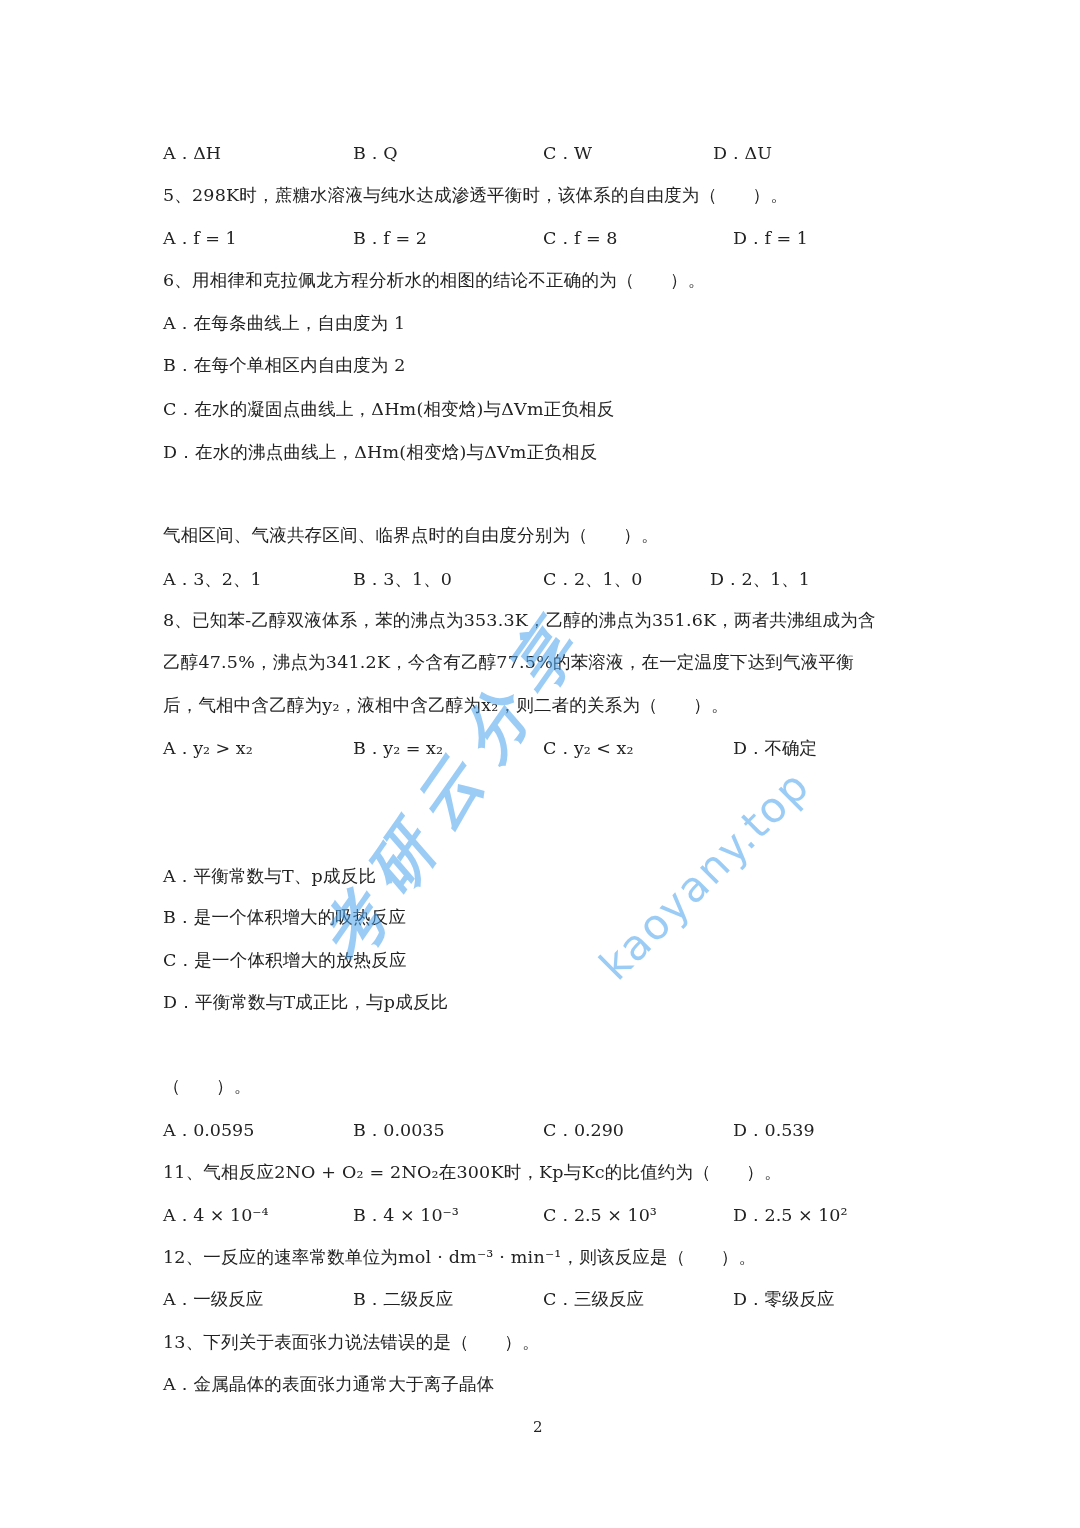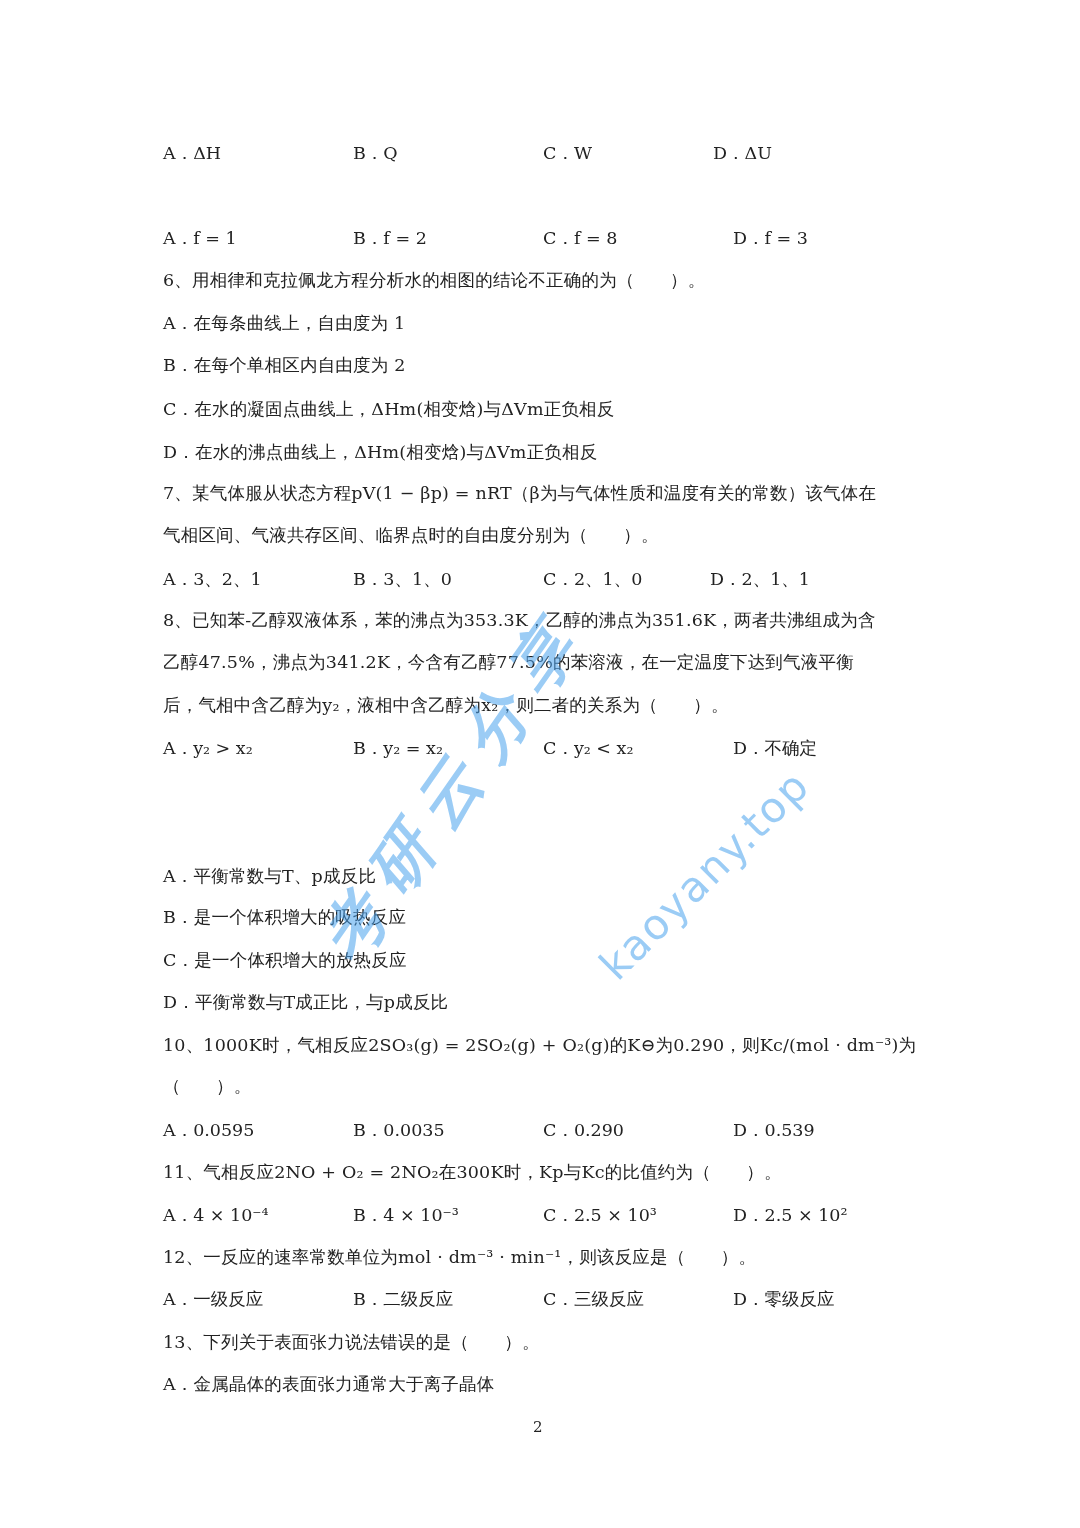--- a/index.html
+++ b/index.html
@@ -25,33 +25,33 @@
 </head>
 <body>
 
 <div class="page">
 
   <div class="opt" style="left:163px;top:141px">A．ΔH</div>
   <div class="opt" style="left:353px;top:141px">B．Q</div>
   <div class="opt" style="left:543px;top:141px">C．W</div>
   <div class="opt" style="left:713px;top:141px">D．ΔU</div>
 
+  <div class="line" style="top:183px">5、298K时，蔗糖水溶液与纯水达成渗透平衡时，该体系的自由度为（　　）。</div>
 
   <div class="opt" style="left:163px;top:226px">A．f = 1</div>
   <div class="opt" style="left:353px;top:226px">B．f = 2</div>
   <div class="opt" style="left:543px;top:226px">C．f = 8</div>
-  <div class="opt" style="left:733px;top:226px">D．f = 3</div>
+  <div class="opt" style="left:733px;top:226px">D．f = 1</div>
 
   <div class="line" style="top:268px">6、用相律和克拉佩龙方程分析水的相图的结论不正确的为（　　）。</div>
   <div class="line" style="top:311px">A．在每条曲线上，自由度为 1</div>
   <div class="line" style="top:353px">B．在每个单相区内自由度为 2</div>
   <div class="line" style="top:397px">C．在水的凝固点曲线上，ΔHm(相变焓)与ΔVm正负相反</div>
   <div class="line" style="top:440px">D．在水的沸点曲线上，ΔHm(相变焓)与ΔVm正负相反</div>
 
-  <div class="line" style="top:481px">7、某气体服从状态方程pV(1 − βp) = nRT（β为与气体性质和温度有关的常数）该气体在</div>
   <div class="line" style="top:523px">气相区间、气液共存区间、临界点时的自由度分别为（　　）。</div>
 
   <div class="opt" style="left:163px;top:567px">A．3、2、1</div>
   <div class="opt" style="left:353px;top:567px">B．3、1、0</div>
   <div class="opt" style="left:543px;top:567px">C．2、1、0</div>
   <div class="opt" style="left:710px;top:567px">D．2、1、1</div>
 
   <div class="line" style="top:608px">8、已知苯-乙醇双液体系，苯的沸点为353.3K，乙醇的沸点为351.6K，两者共沸组成为含</div>
   <div class="line" style="top:650px">乙醇47.5%，沸点为341.2K，今含有乙醇77.5%的苯溶液，在一定温度下达到气液平衡</div>
   <div class="line" style="top:693px">后，气相中含乙醇为y₂，液相中含乙醇为x₂，则二者的关系为（　　）。</div>
@@ -59,21 +59,20 @@
   <div class="opt" style="left:163px;top:736px">A．y₂ &gt; x₂</div>
   <div class="opt" style="left:353px;top:736px">B．y₂ = x₂</div>
   <div class="opt" style="left:543px;top:736px">C．y₂ &lt; x₂</div>
   <div class="opt" style="left:733px;top:736px">D．不确定</div>
 
   <div class="line" style="top:864px">A．平衡常数与T、p成反比</div>
   <div class="line" style="top:905px">B．是一个体积增大的吸热反应</div>
   <div class="line" style="top:948px">C．是一个体积增大的放热反应</div>
   <div class="line" style="top:990px">D．平衡常数与T成正比，与p成反比</div>
 
-  <div class="line" style="top:1033px">10、1000K时，气相反应2SO₃(g) = 2SO₂(g) + O₂(g)的K⊖为0.290，则Kc/(mol · dm⁻³)为</div>
   <div class="line" style="top:1074px">（　　）。</div>
 
   <div class="opt" style="left:163px;top:1118px">A．0.0595</div>
   <div class="opt" style="left:353px;top:1118px">B．0.0035</div>
   <div class="opt" style="left:543px;top:1118px">C．0.290</div>
   <div class="opt" style="left:733px;top:1118px">D．0.539</div>
 
   <div class="line" style="top:1160px">11、气相反应2NO + O₂ = 2NO₂在300K时，Kp与Kc的比值约为（　　）。</div>
 
   <div class="opt" style="left:163px;top:1203px">A．4 × 10⁻⁴</div>

